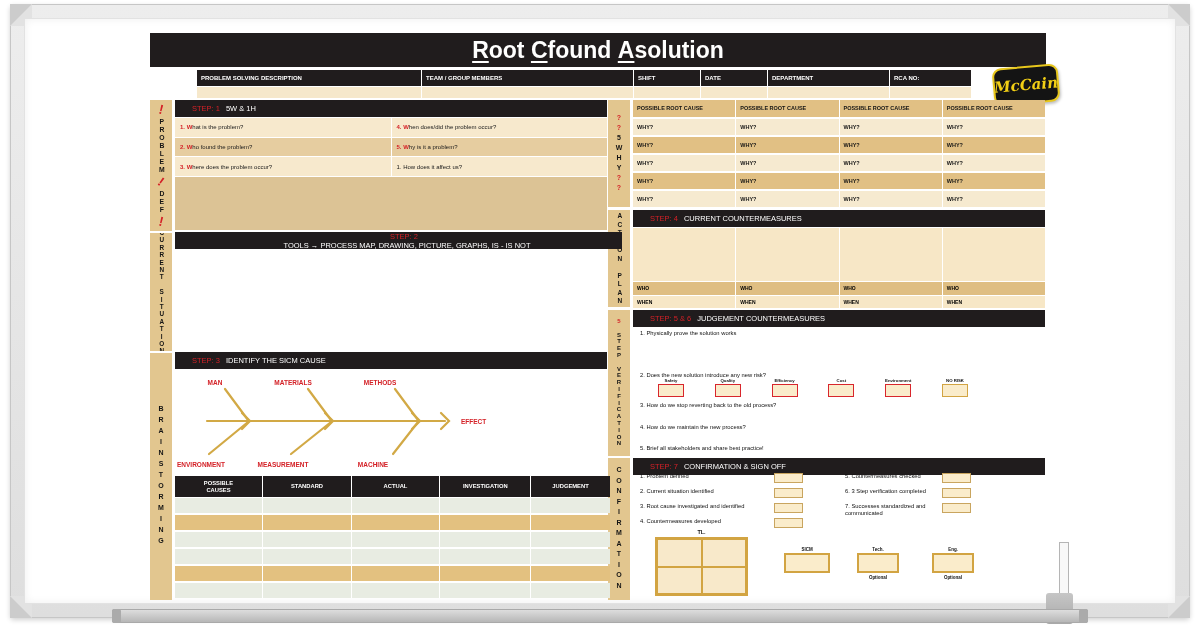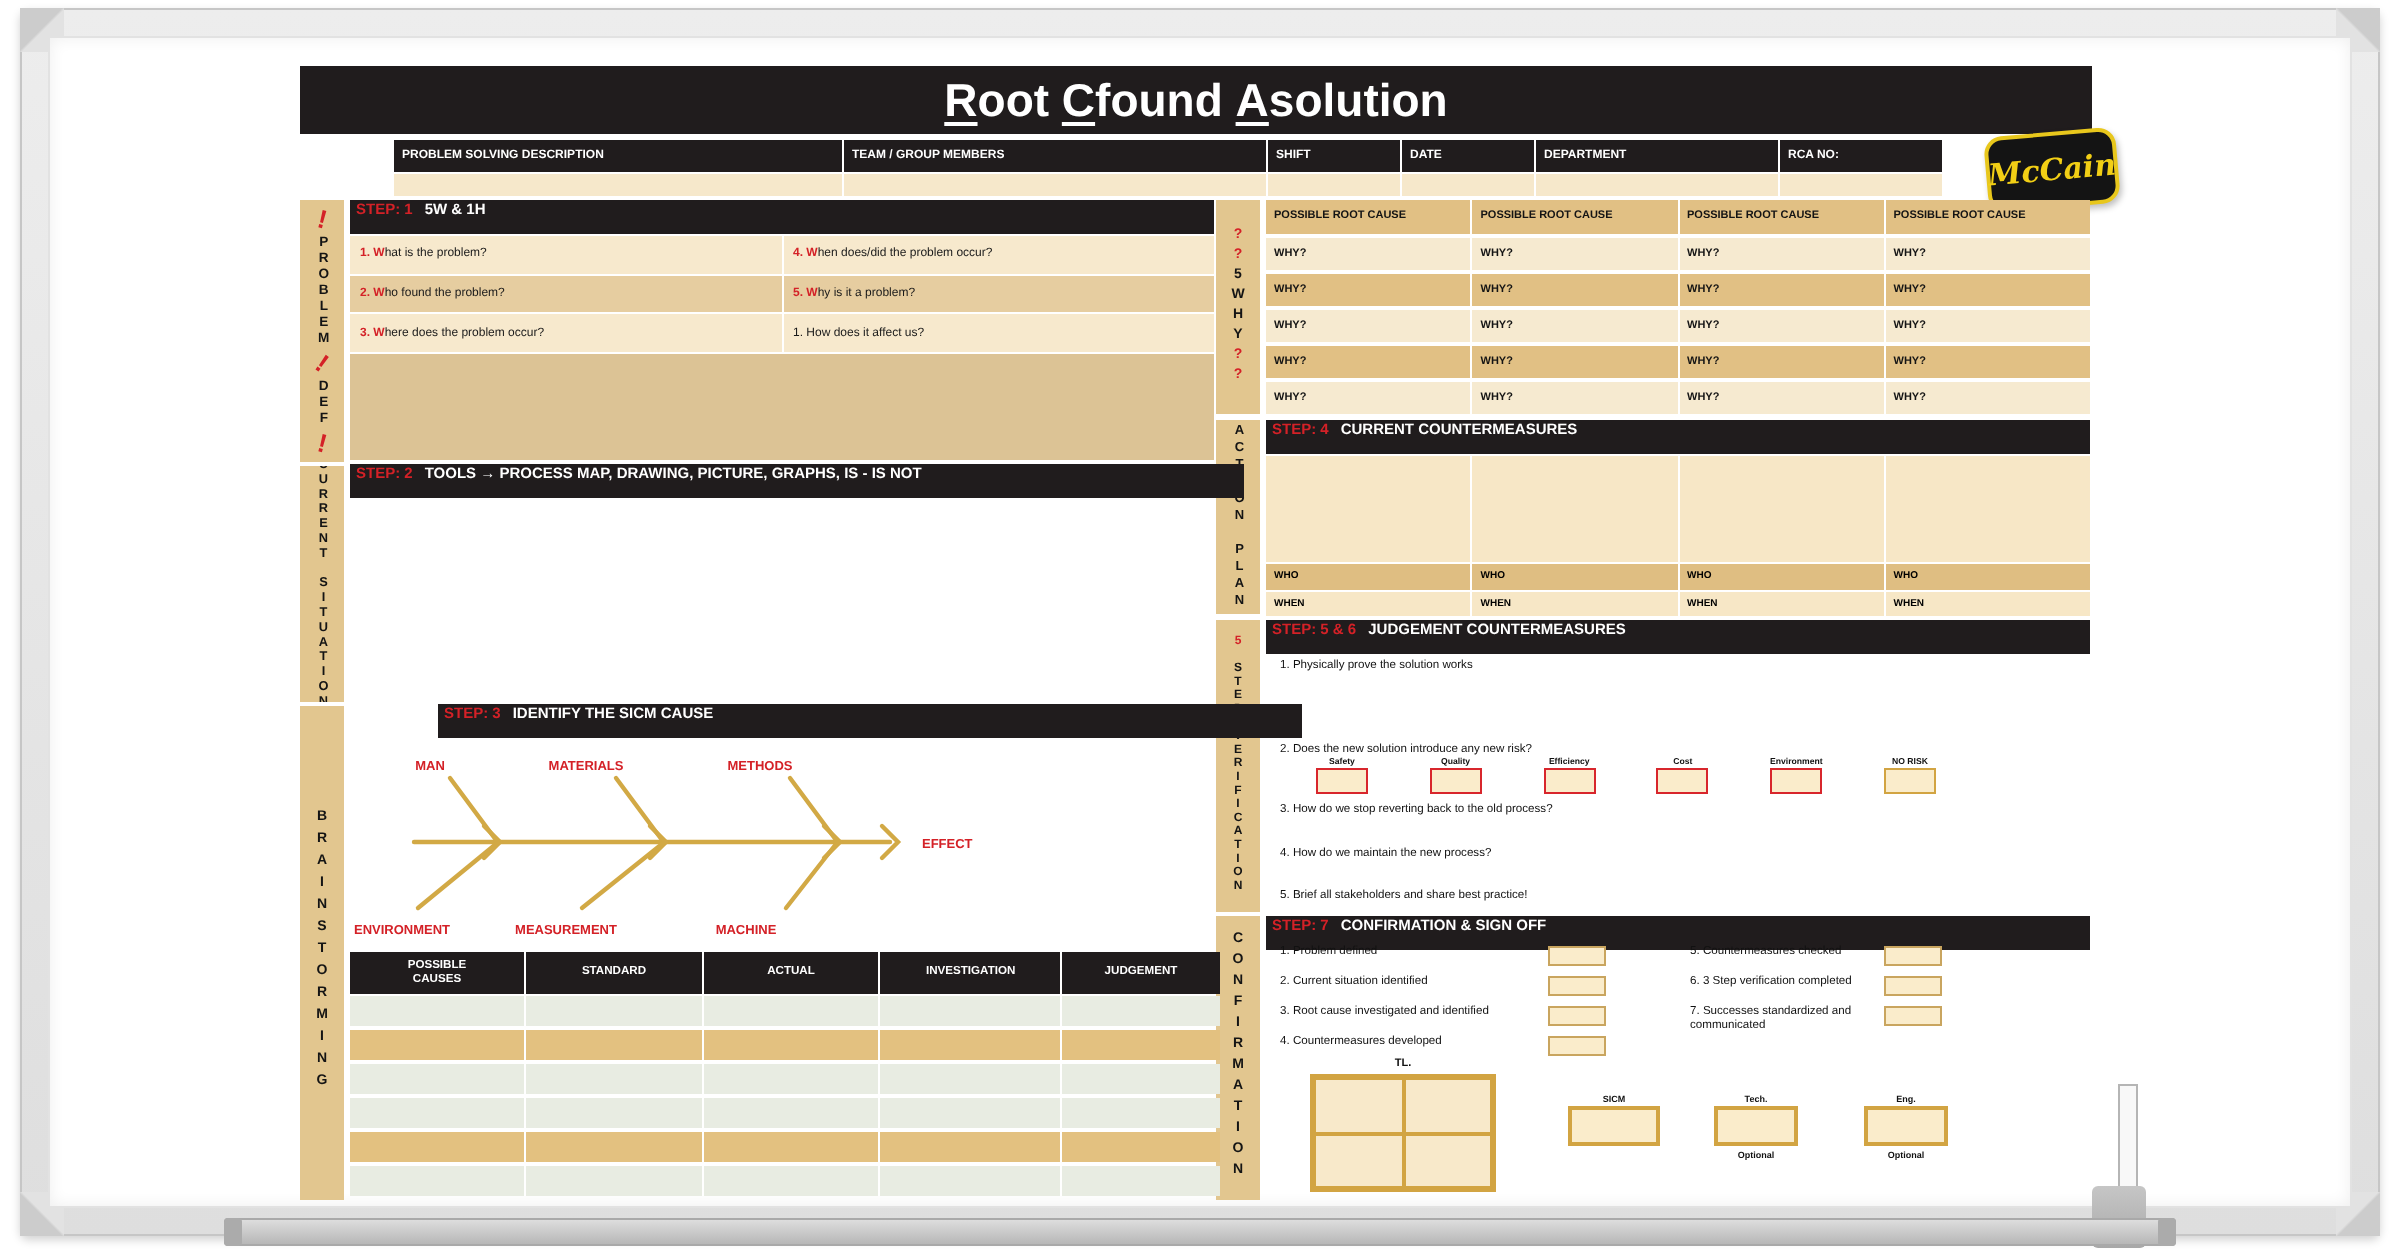--- a/index.html
+++ b/index.html
@@ -53,22 +53,22 @@
   .excl { font-weight:900; font-size:13px; line-height:1; transform:rotate(14deg); }
   .v-pd { font-size:6.8px; letter-spacing:1px; }
   .v-cs { font-size:6.4px; letter-spacing:0.4px; }
   .v-br { font-size:7px; letter-spacing:4px; }
   .v-why { font-size:7px; letter-spacing:3px; }
   .v-ap { font-size:6.5px; letter-spacing:1.5px; }
   .v-sv { font-size:6px; letter-spacing:0.8px; }
   .v-cf { font-size:7px; letter-spacing:3.5px; }
 
   
-  .stepbar { background:#201c1d; color:#fff; display:flex; align-items:flex-start;
-    font-size:7.5px; font-weight:bold; padding-left:3px; white-space:nowrap; overflow:hidden; }
+  .stepbar { background:#201c1d; color:#fff; display:flex; align-items:center;
+    font-size:7.5px; font-weight:normal; padding-left:17px; white-space:nowrap; overflow:hidden; }
   .stepbar .sn { color:#d42127; margin-right:6px; }
 
   
   .qa { left:175px; top:118px; width:432px; height:58px; display:grid;
     grid-template-columns:1fr 1fr; grid-template-rows:1fr 1fr 1fr; gap:1px; background:#fff; }
   .qa .cell { display:flex; align-items:center; padding-left:5px; font-size:6px; color:#1a1a1a; }
   .qa .r1 { background:#f7e9cd; } .qa .r2 { background:#e6cda0; }
   .qa .qr { color:#d42127; font-weight:bold; white-space:pre; }
 
   .tanbox { left:175px; top:177px; width:432px; height:53px; background:#dcc395; }
@@ -227,27 +227,27 @@
   <div class="cell r1">
       <span class="qr">3. W</span>
       <span>here does the problem occur?</span>
     </div>
   <div class="cell r1">
       <span>1. How does it affect us?</span>
     </div>
 </div>
 <div class="abs tanbox"></div>
 
-<div class="abs stepbar" style="left:175px;top:232px;width:447px;height:17px;">
+<div class="abs stepbar" style="left:175px;top:232px;width:447px;height:17px;flex-direction:column;">
   <span class="sn">STEP: 2</span>
   <span>TOOLS → PROCESS MAP, DRAWING, PICTURE, GRAPHS, IS - IS NOT</span>
 </div>
 <div class="abs" style="left:175px;top:250px;width:432px;height:100px;"></div>
 
-<div class="abs stepbar" style="left:175px;top:352px;width:432px;height:17px;margin-left:44px;">
+<div class="abs stepbar" style="left:175px;top:352px;width:432px;height:17px;">
   <span class="sn">STEP: 3</span>
   <span>IDENTIFY THE SICM CAUSE</span>
 </div>
 <svg class="abs fishbone" viewBox="0 0 432 106">
   <line x1="32" y1="52" x2="270" y2="52"></line>
   <line x1="50" y1="20" x2="73" y2="51"></line>
   <line x1="133" y1="20" x2="156" y2="51"></line>
   <line x1="220" y1="20" x2="243" y2="51"></line>
   <line x1="34" y1="85" x2="73" y2="53"></line>
   <line x1="116" y1="85" x2="156" y2="53"></line>

